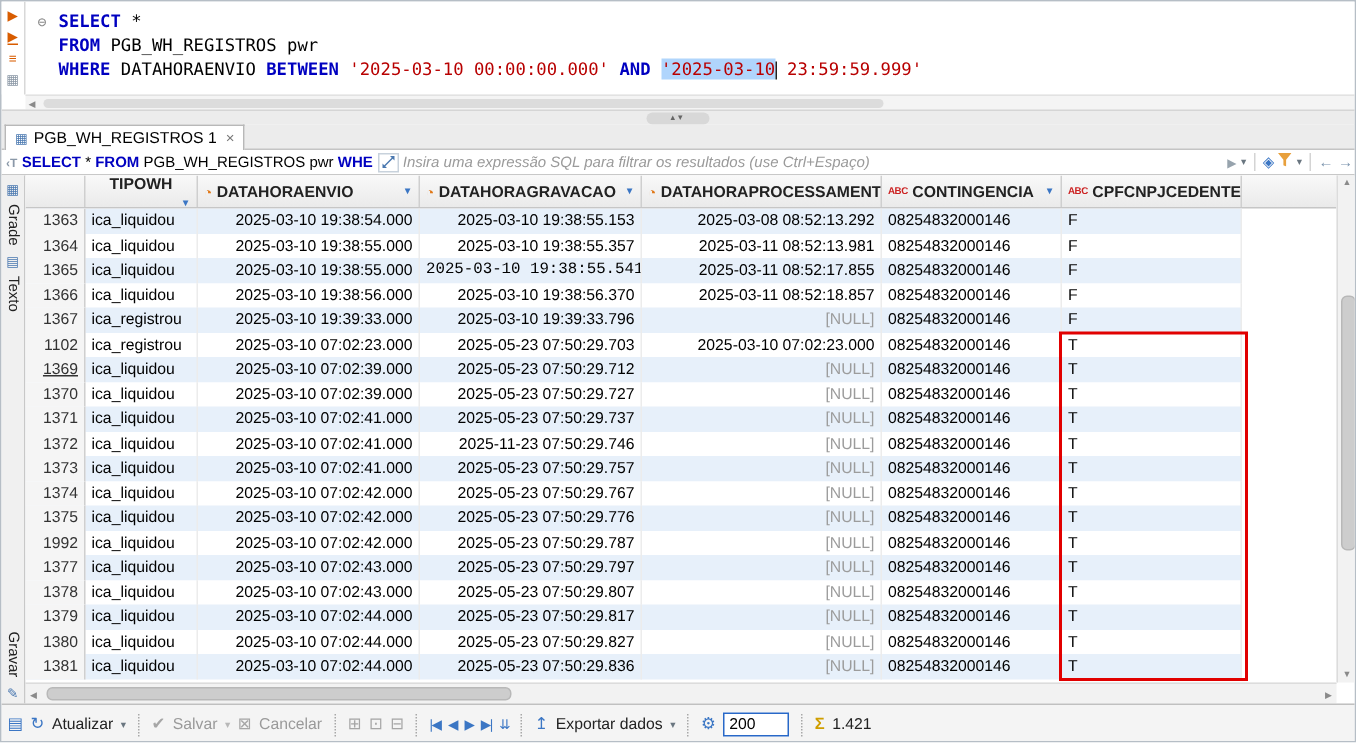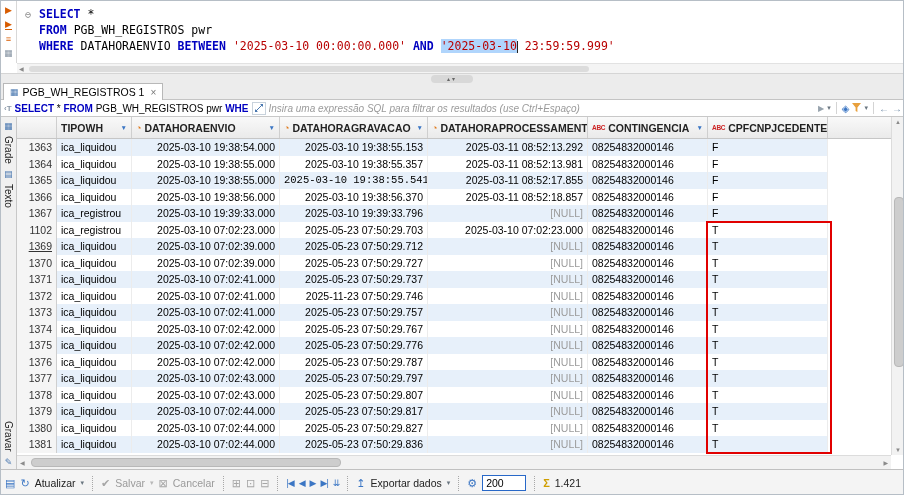--- a/index.html
+++ b/index.html
@@ -166,21 +166,21 @@
       <span class="stripicn">▤</span>
       <span class="vtab">Texto</span>
       <span class="strip-spacer"></span>
       <span class="vtab">Gravar</span>
       <span class="stripicn">✎</span>
     </div>
 
     <div class="grid">
       <div class="hdr" id="grid-header">
           <div class="hcell rownum" style="width: 40px;"></div>
-          <div class="hcell" style="width: 75px;">
+          <div class="hcell" style="width: 75px; flex-direction: column;">
             <span class="hlabel">TIPOWH</span>
             <span class="hdrop">▼</span>
           </div>
           <div class="hcell" style="width: 148px;">
             <span class="ctype clock">◔</span>
             <span class="hlabel">DATAHORAENVIO</span>
             <span class="hdrop">▼</span>
           </div>
           <div class="hcell" style="width: 148px;">
             <span class="ctype clock">◔</span>
@@ -200,21 +200,21 @@
             <span class="ctype abc">ABC</span>
             <span class="hlabel">CPFCNPJCEDENTE</span>
           </div>
         </div>
       <div class="gbody" id="grid-body">
           <div class="grow alt">
             <div class="gcell rownum" style="width: 40px;">1363</div>
             <div class="gcell al-left" style="width: 75px;">ica_liquidou</div>
             <div class="gcell al-right" style="width: 148px;">2025-03-10 19:38:54.000</div>
             <div class="gcell al-right" style="width: 148px;">2025-03-10 19:38:55.153</div>
-            <div class="gcell al-right" style="width: 160px;">2025-03-11 08:52:13.292</div>
+            <div class="gcell al-right" style="width: 160px;">2025-03-08 08:52:13.292</div>
             <div class="gcell al-left" style="width: 120px;">08254832000146</div>
             <div class="gcell al-left" style="width: 120px;">F</div>
           </div>
           <div class="grow">
             <div class="gcell rownum" style="width: 40px;">1364</div>
             <div class="gcell al-left" style="width: 75px;">ica_liquidou</div>
             <div class="gcell al-right" style="width: 148px;">2025-03-10 19:38:55.000</div>
             <div class="gcell al-right" style="width: 148px;">2025-03-10 19:38:55.357</div>
             <div class="gcell al-right" style="width: 160px;">2025-03-11 08:52:13.981</div>
             <div class="gcell al-left" style="width: 120px;">08254832000146</div>
@@ -313,21 +313,21 @@
           <div class="grow alt">
             <div class="gcell rownum" style="width: 40px;">1375</div>
             <div class="gcell al-left" style="width: 75px;">ica_liquidou</div>
             <div class="gcell al-right" style="width: 148px;">2025-03-10 07:02:42.000</div>
             <div class="gcell al-right" style="width: 148px;">2025-05-23 07:50:29.776</div>
             <div class="gcell al-right null" style="width: 160px;">[NULL]</div>
             <div class="gcell al-left" style="width: 120px;">08254832000146</div>
             <div class="gcell al-left" style="width: 120px;">T</div>
           </div>
           <div class="grow">
-            <div class="gcell rownum" style="width: 40px;">1376</div>
+            <div class="gcell rownum" style="width: 40px;">1992</div>
             <div class="gcell al-left" style="width: 75px;">ica_liquidou</div>
             <div class="gcell al-right" style="width: 148px;">2025-03-10 07:02:42.000</div>
             <div class="gcell al-right" style="width: 148px;">2025-05-23 07:50:29.787</div>
             <div class="gcell al-right null" style="width: 160px;">[NULL]</div>
             <div class="gcell al-left" style="width: 120px;">08254832000146</div>
             <div class="gcell al-left" style="width: 120px;">T</div>
           </div>
           <div class="grow alt">
             <div class="gcell rownum" style="width: 40px;">1377</div>
             <div class="gcell al-left" style="width: 75px;">ica_liquidou</div>

